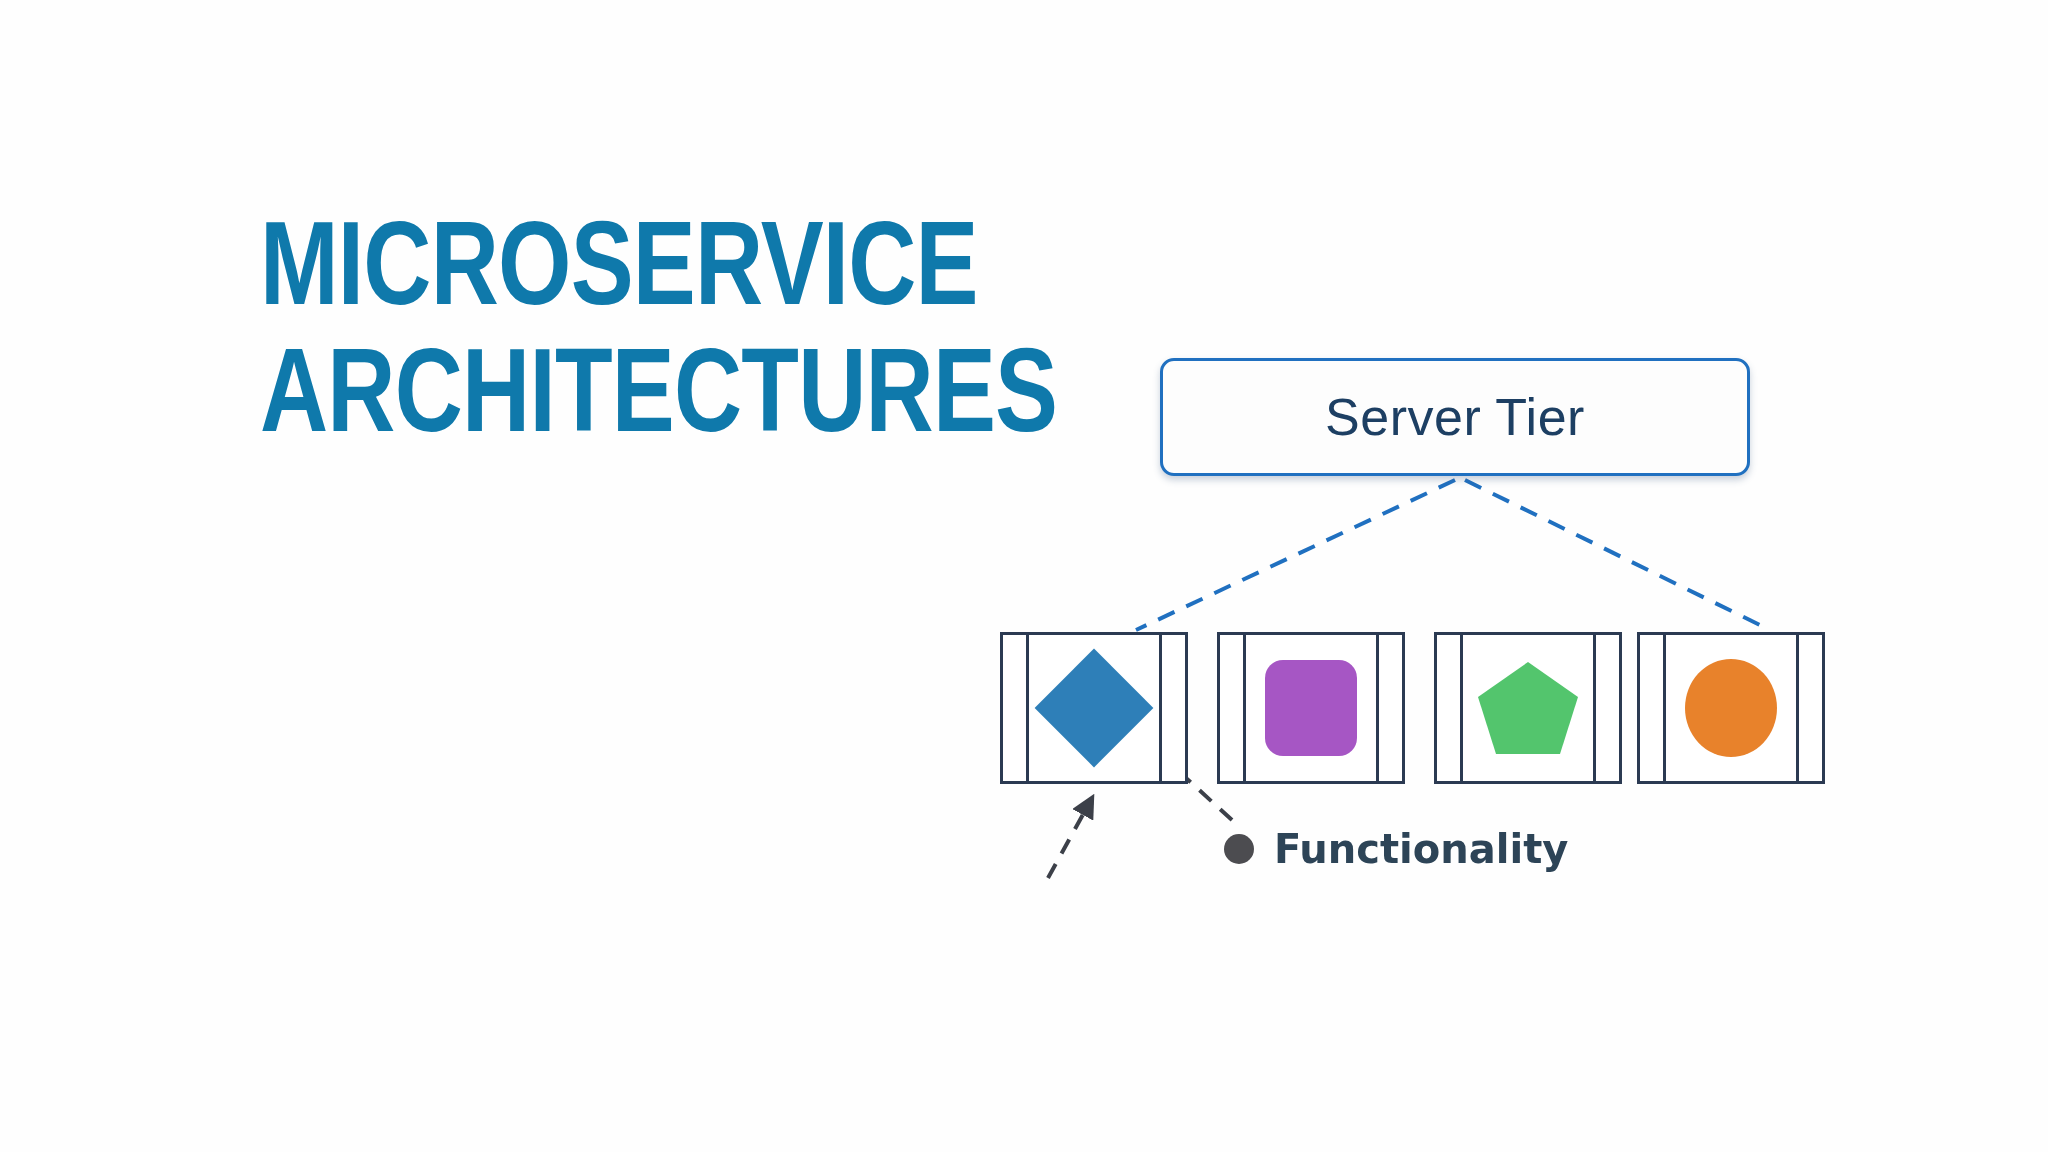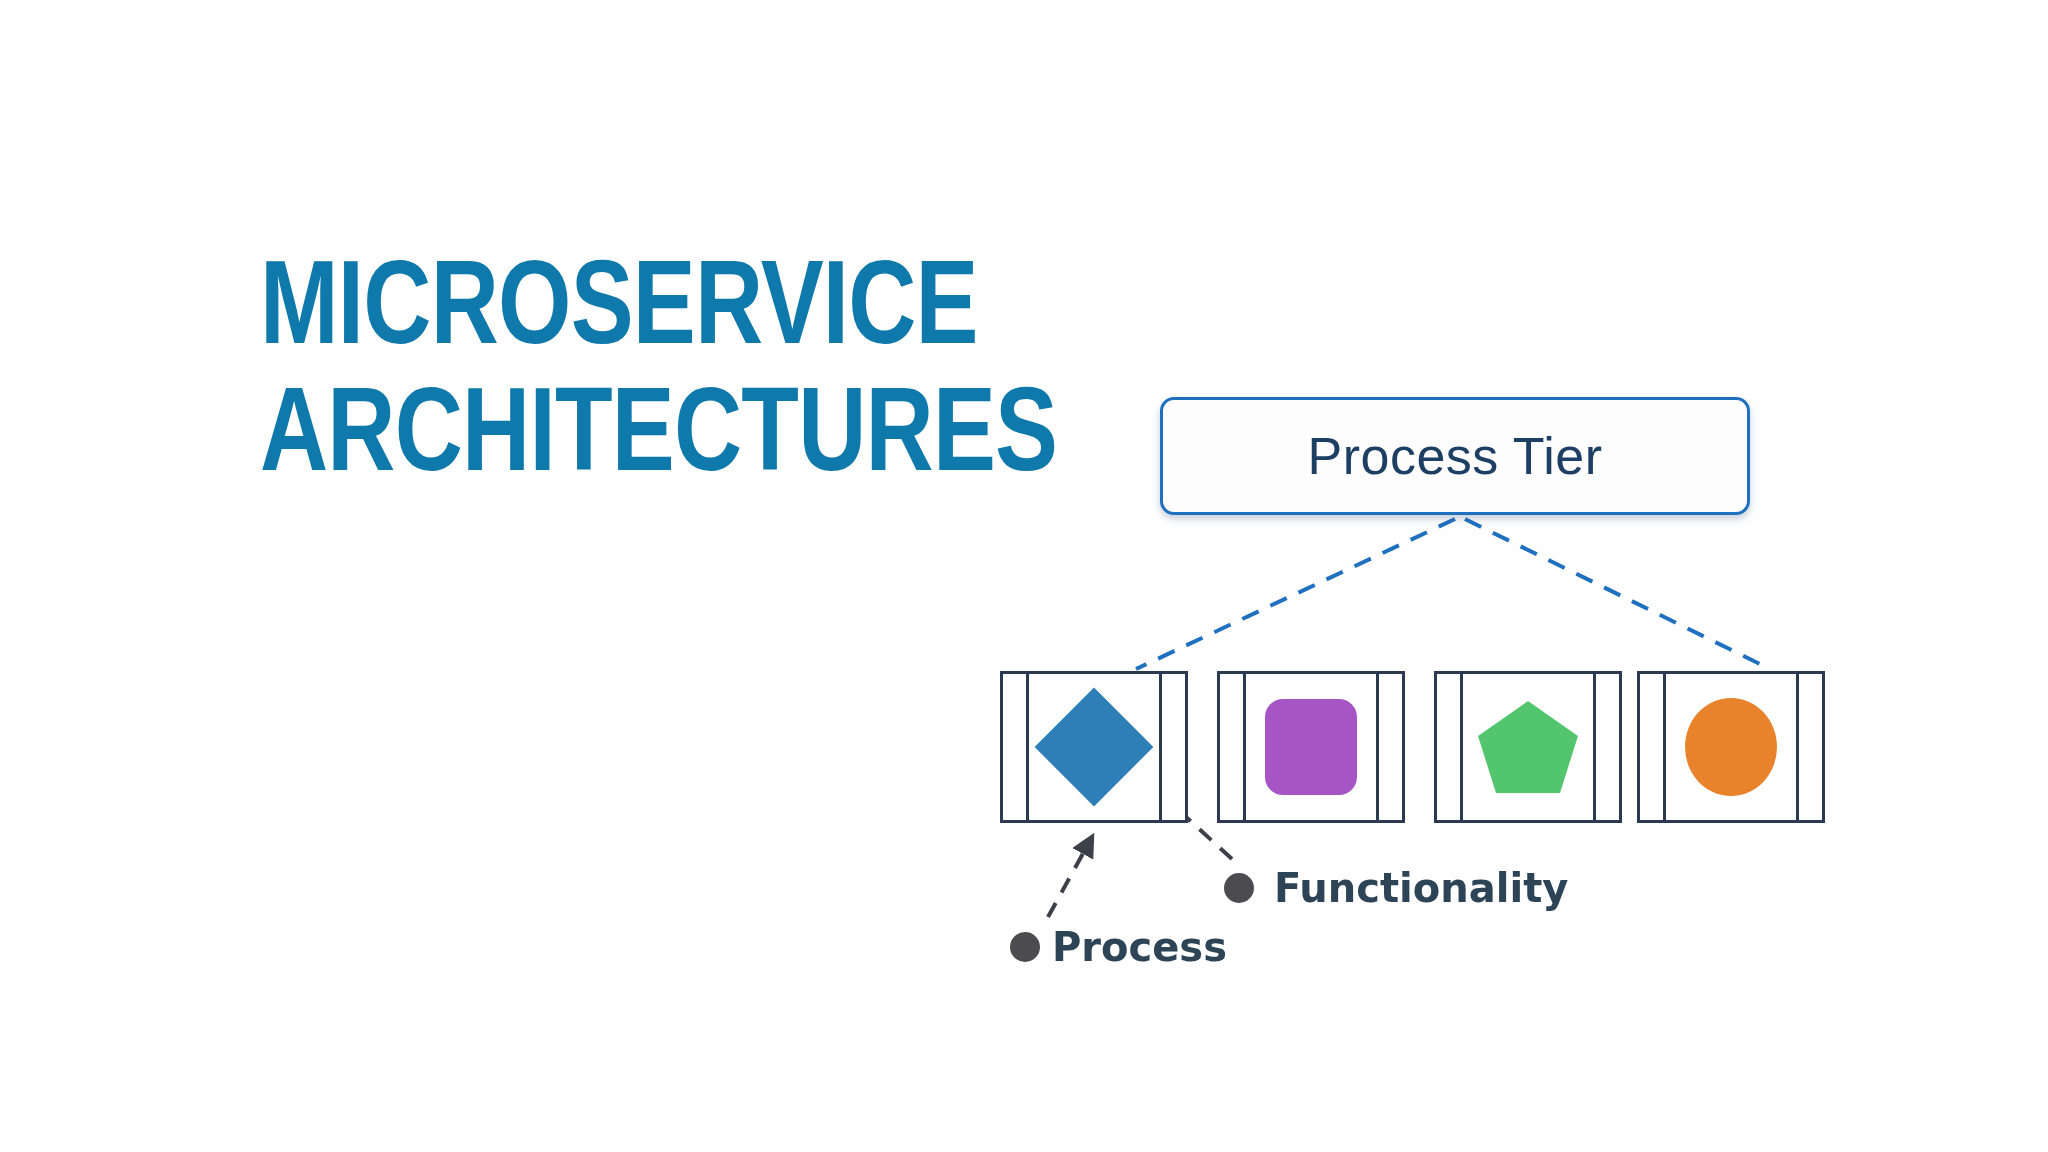--- a/index.html
+++ b/index.html
@@ -12,21 +12,20 @@
     height: 1152px;
     overflow: hidden;
     font-family: "Liberation Sans", sans-serif;
     position: relative;
   }
 
   #slide {
     position: absolute;
     inset: 0;
     background: #fefefe;
-    margin-top: 39px;
   }
 
   
   .left-col {
     position: absolute;
     left: 120px;
     top: 200px;
     width: 700px;
     text-align: right;
   }
@@ -218,21 +217,21 @@
           <path d="M 0 0 L 10 5 L 0 10 z" fill="#3c4049"></path>
         </marker>
       </defs>
 
       <line x1="48" y1="548" x2="92" y2="468" stroke="#3c4049" stroke-width="4" stroke-dasharray="16 12" marker-end="url(#ah)"></line>
 
       <line x1="232" y1="490" x2="128" y2="395" stroke="#3c4049" stroke-width="4" stroke-dasharray="16 12" marker-end="url(#ah)"></line>
     </svg>
 
     <div class="server-tier">
-      <span class="server-tier-label">Process Tier</span>
+      <span class="server-tier-label">Server Tier</span>
     </div>
 
     <div class="proc-box" style="left:0px;">
       <span class="rail left"></span>
       <span class="rail right"></span>
       <span class="shape-holder">
         <span class="shape-diamond"></span>
       </span>
     </div>
 
@@ -253,24 +252,20 @@
     </div>
 
     <div class="proc-box" style="left:637px;">
       <span class="rail left"></span>
       <span class="rail right"></span>
       <span class="shape-holder">
         <span class="shape-circle"></span>
       </span>
     </div>
 
-    <div class="legend-item legend-process">
-      <span class="legend-dot"></span>
-      <span class="legend-label">Process</span>
-    </div>
 
     <div class="legend-item legend-functionality">
       <span class="legend-dot"></span>
       <span class="legend-label">Functionality</span>
     </div>
 
   </div>
 
 </div>
 

